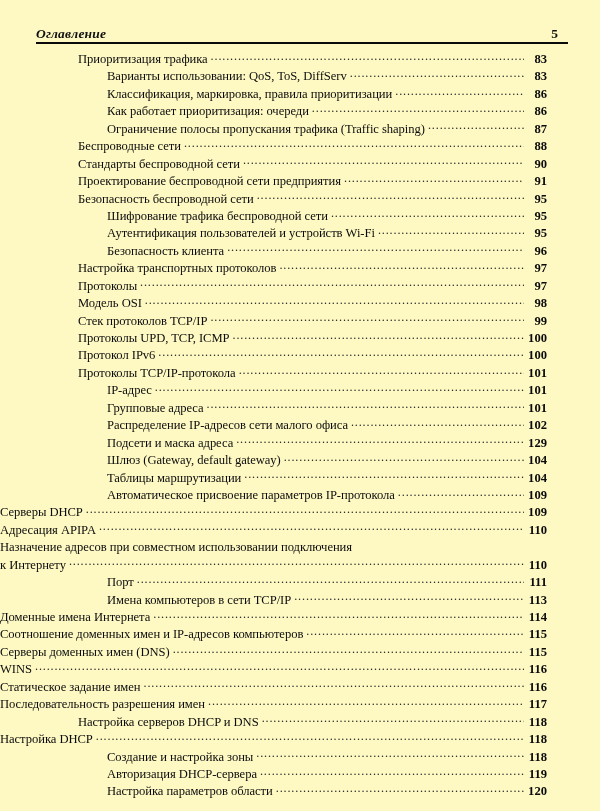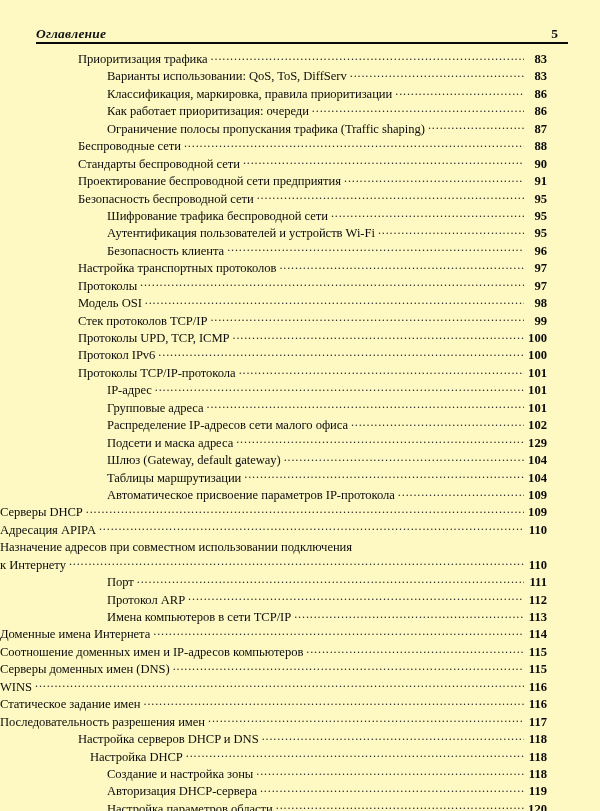--- a/index.html
+++ b/index.html
@@ -113,21 +113,21 @@
     text-align: right;
     min-width: 22px;
     color: #0a0a0a;
   }
 
   
   .lvl0 { padding-left: 78px; }
   .lvl1 { padding-left: 78px; }
   .lvl2 { padding-left: 107px; }
   .lvl3 { }
-  .lvl2b { padding-left: 90px; }
+  .lvl2b { }
 
   
   .toc-row, .header-title, .header-folio { text-rendering: optimizeLegibility; }
 </style>
 </head>
 <body>
 
 <div class="page">
 
   <div class="header">
@@ -284,25 +284,20 @@
         <span class="toc-label">к Интернету</span>
         <span class="toc-leader"></span>
         <span class="toc-folio">110</span>
       </div>
       <div class="toc-row lvl2">
         <span class="toc-label">Порт</span>
         <span class="toc-leader"></span>
         <span class="toc-folio">111</span>
       </div>
       <div class="toc-row lvl2">
-        <span class="toc-label">Протокол ARP</span>
-        <span class="toc-leader"></span>
-        <span class="toc-folio">112</span>
-      </div>
-      <div class="toc-row lvl2">
         <span class="toc-label">Имена компьютеров в сети TCP/IP</span>
         <span class="toc-leader"></span>
         <span class="toc-folio">113</span>
       </div>
       <div class="toc-row lvl3">
         <span class="toc-label">Доменные имена Интернета</span>
         <span class="toc-leader"></span>
         <span class="toc-folio">114</span>
       </div>
       <div class="toc-row lvl3">

